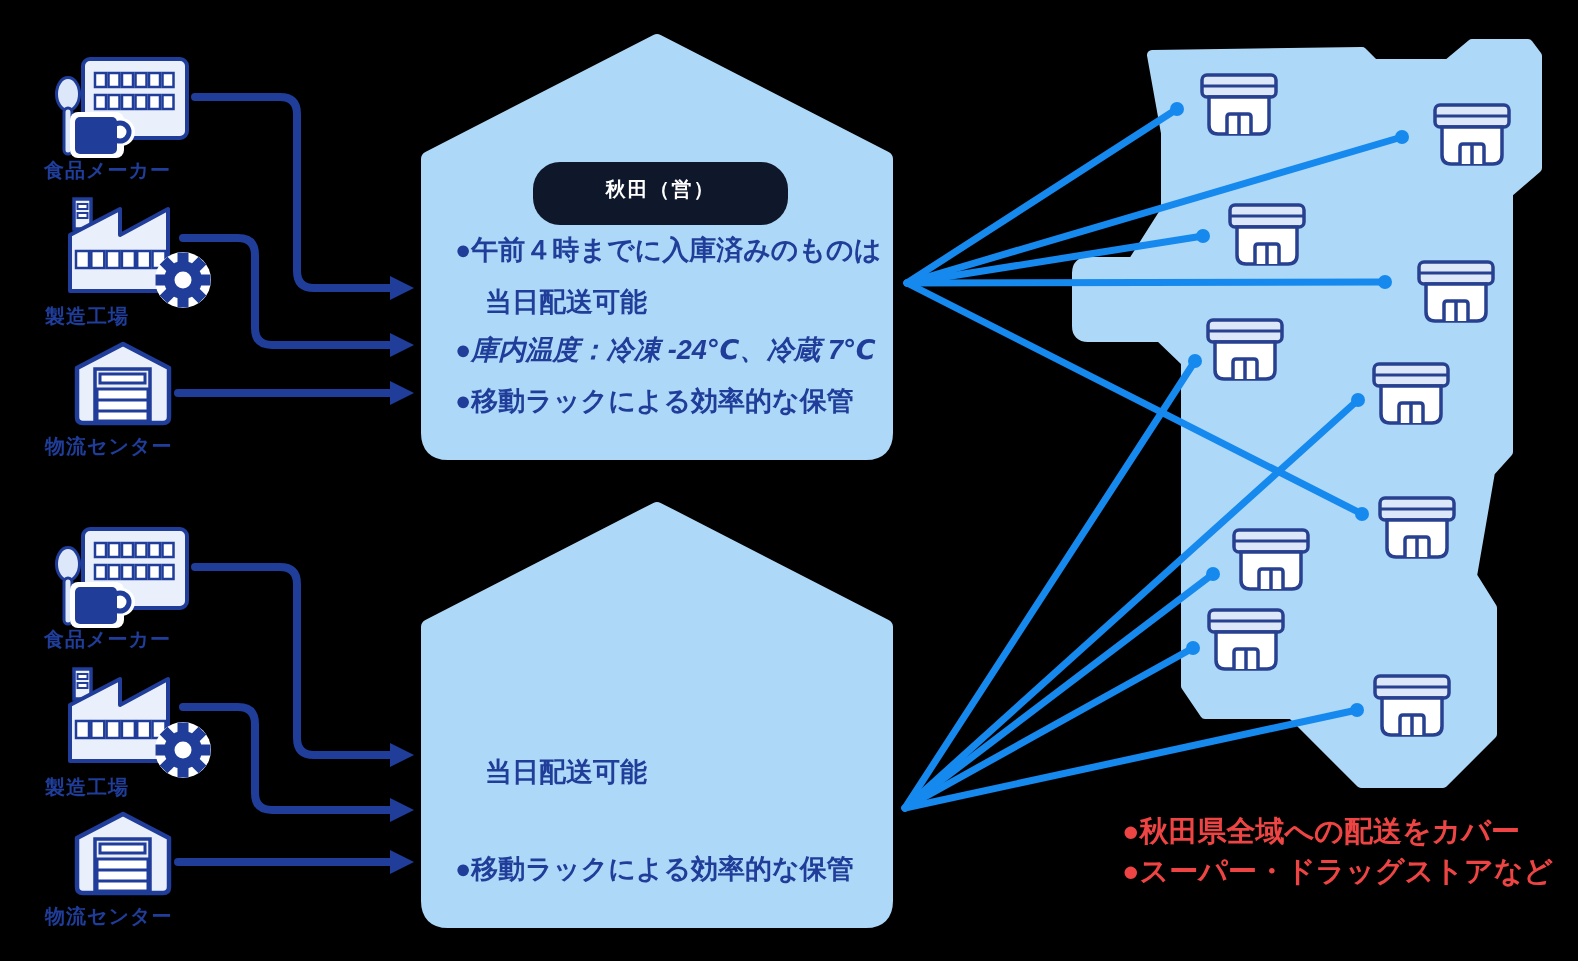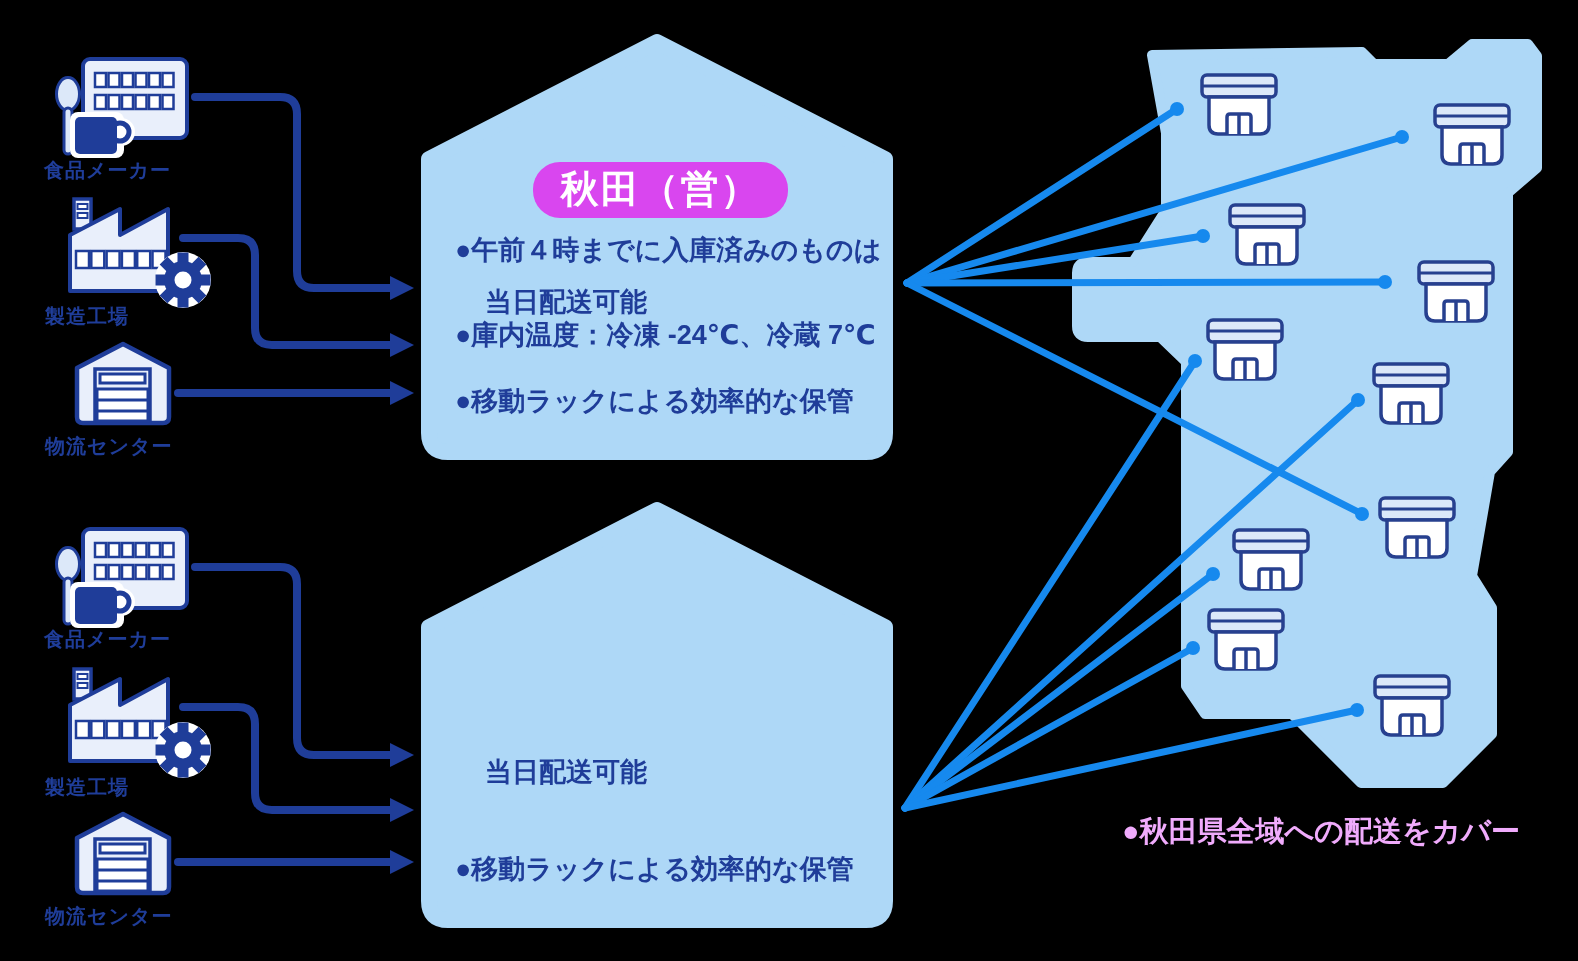--- a/index.html
+++ b/index.html
@@ -2,26 +2,26 @@
 <html><head>
 <meta charset="utf-8">
 <style>
   html,body{margin:0;padding:0;background:#000;}
   #stage{position:relative;width:1578px;height:961px;background:#000;overflow:hidden;
          font-family:"Liberation Sans","DejaVu Sans",sans-serif;}
   .abs{position:absolute;}
   svg{display:block;}
   .lbl{position:absolute;font-weight:bold;color:#1F3D99;text-align:left;
        font-size:20px;letter-spacing:1px;white-space:nowrap;}
-  .pill{position:absolute;width:255px;height:56px;border-radius:27px;background:#d946ef;
-        color:#ffffff;font-weight:bold;font-size:38px;line-height:54px;text-align:center;
+  .pill{position:absolute;width:255px;height:63px;border-radius:27px;background:#0f172a;
+        color:#ffffff;font-weight:bold;font-size:20px;line-height:54px;text-align:center;
         letter-spacing:2px;white-space:nowrap;}
   .bullet{position:absolute;font-weight:bold;font-size:27px;color:#1F3D99;white-space:nowrap;
           line-height:32px;}
-  .note{position:absolute;font-weight:bold;font-size:29px;color:#f0abfc;white-space:nowrap;
+  .note{position:absolute;font-weight:bold;font-size:29px;color:#ef4444;white-space:nowrap;
         line-height:34px;}
   .store{position:absolute;width:78px;height:64px;}
   .icon-slot{position:absolute;}
 </style>
 </head>
 <body>
 
 <div id="stage">
 
   <svg class="abs" style="left:0;top:0;" width="1578" height="961" viewBox="0 0 1578 961">
@@ -87,21 +87,21 @@
     <path d="M236,9 L464,126 V400 Q464,419 445,419 H27 Q8,419 8,400 V126 Z" fill="#AED8F7" stroke="#AED8F7" stroke-width="16" stroke-linejoin="round"></path>
   </svg>
 
   <svg class="abs" style="left:421px;top:501px;" width="472" height="428" viewBox="0 0 472 428">
     <path d="M236,9 L464,126 V400 Q464,419 445,419 H27 Q8,419 8,400 V126 Z" fill="#AED8F7" stroke="#AED8F7" stroke-width="16" stroke-linejoin="round"></path>
   </svg>
 
   <div class="pill" style="left:533px;top:162px;">秋田（営）</div>
   <div class="bullet" style="left:455px;top:234px;">●午前４時までに入庫済みのものは</div>
   <div class="bullet" style="left:485px;top:286px;">当日配送可能</div>
-  <div class="bullet" style="left:455px;top:319px;">●庫内温度：冷凍 -24℃、冷蔵 7℃</div>
+  <div class="bullet" style="left:455px;top:334px;font-style:italic;">●庫内温度：冷凍 -24℃、冷蔵 7℃</div>
   <div class="bullet" style="left:455px;top:385px;">●移動ラックによる効率的な保管</div>
 
   <div class="bullet" style="left:485px;top:756px;">当日配送可能</div>
   <div class="bullet" style="left:455px;top:853px;">●移動ラックによる効率的な保管</div>
 
   <div class="icon-slot" style="left:50px;top:46px;">
   <svg width="140" height="112" viewBox="0 0 140 112">
     <rect x="33" y="13" width="104" height="79" rx="7" fill="#E9EFFB" stroke="#1F3D99" stroke-width="4"></rect>
     <g fill="#FFFFFF" stroke="#1F3D99" stroke-width="2.5">
       <rect x="45" y="27" width="11" height="14"></rect>
@@ -325,14 +325,15 @@
   <svg width="78" height="64" viewBox="0 0 78 64">
     <rect x="2" y="2" width="74" height="22" rx="5" fill="#DCE8F9" stroke="#27408F" stroke-width="3.5"></rect>
     <line x1="2" y1="13" x2="76" y2="13" stroke="#27408F" stroke-width="3"></line>
     <path d="M9,24 H69 V52 Q69,61 60,61 H18 Q9,61 9,52 Z" fill="#FFFFFF" stroke="#27408F" stroke-width="3.5"></path>
     <path d="M27,61 V44 Q27,41 30,41 H48 Q51,41 51,44 V61" fill="#FFFFFF" stroke="#27408F" stroke-width="3.5"></path>
     <line x1="39" y1="41" x2="39" y2="61" stroke="#27408F" stroke-width="3.5"></line>
   </svg>
 </div>
 
   <div class="note" style="left:1122px;top:814px;">●秋田県全域への配送をカバー</div>
+  <div class="note" style="left:1122px;top:854px;">●スーパー・ドラッグストアなど</div>
 
 </div>
 
 </body></html>

